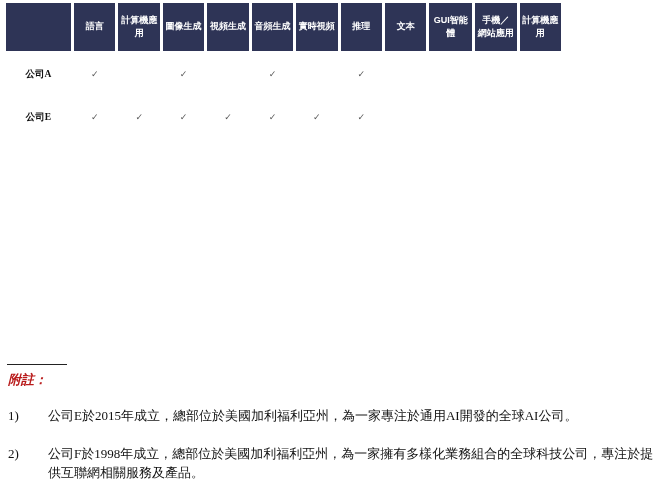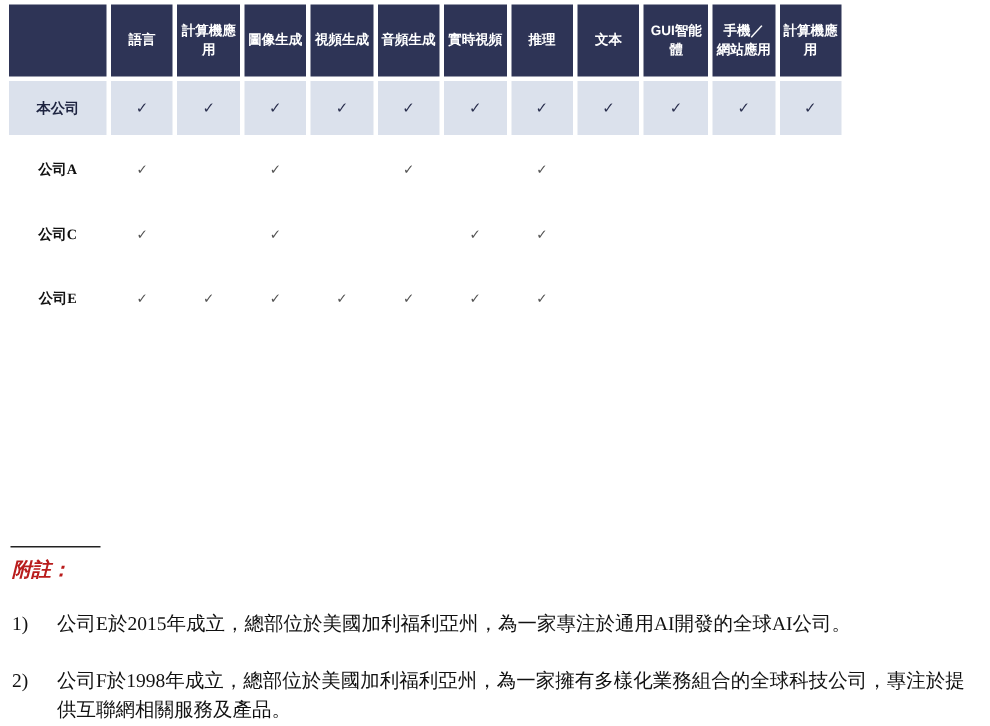--- a/index.html
+++ b/index.html
@@ -96,21 +96,21 @@
   }
   .note-1 { top: 406px; }
   .note-2 { top: 444px; }
   .note .num {
     position: absolute;
     left: 0;
     top: 0;
   }
   .note .txt {
     display: block;
-    margin-left: 30px;
+    margin-left: 40px;
   }
 </style>
 </head>
 <body>
 
 <div class="page">
 
   <div class="table-wrap">
     <table class="cmp">
       <thead>
@@ -124,56 +124,28 @@
             <th class="col-data">實時視頻</th>
             <th class="col-data">推理</th>
             <th class="col-data">文本</th>
             <th class="col-data">GUI智能體</th>
             <th class="col-data">手機／
 網站應用</th>
             <th class="col-data">計算機應用</th>
           </tr>
         </thead>
       <tbody>
-          <tr class="highlight-row">
-            <th class="col-label">本公司</th>
-            <td class="col-data">✓</td>
-            <td class="col-data">✓</td>
-            <td class="col-data">✓</td>
-            <td class="col-data">✓</td>
-            <td class="col-data">✓</td>
-            <td class="col-data">✓</td>
-            <td class="col-data">✓</td>
-            <td class="col-data">✓</td>
-            <td class="col-data">✓</td>
-            <td class="col-data">✓</td>
-            <td class="col-data">✓</td>
-          </tr>
           <tr class="company-row">
             <th class="col-label">公司A</th>
             <td class="col-data">✓</td>
             <td class="col-data"></td>
             <td class="col-data">✓</td>
             <td class="col-data"></td>
             <td class="col-data">✓</td>
             <td class="col-data"></td>
-            <td class="col-data">✓</td>
-            <td class="col-data"></td>
-            <td class="col-data"></td>
-            <td class="col-data"></td>
-            <td class="col-data"></td>
-          </tr>
-          <tr class="company-row">
-            <th class="col-label">公司C</th>
-            <td class="col-data">✓</td>
-            <td class="col-data"></td>
-            <td class="col-data">✓</td>
-            <td class="col-data"></td>
-            <td class="col-data"></td>
-            <td class="col-data">✓</td>
             <td class="col-data">✓</td>
             <td class="col-data"></td>
             <td class="col-data"></td>
             <td class="col-data"></td>
             <td class="col-data"></td>
           </tr>
           <tr class="company-row">
             <th class="col-label">公司E</th>
             <td class="col-data">✓</td>
             <td class="col-data">✓</td>

